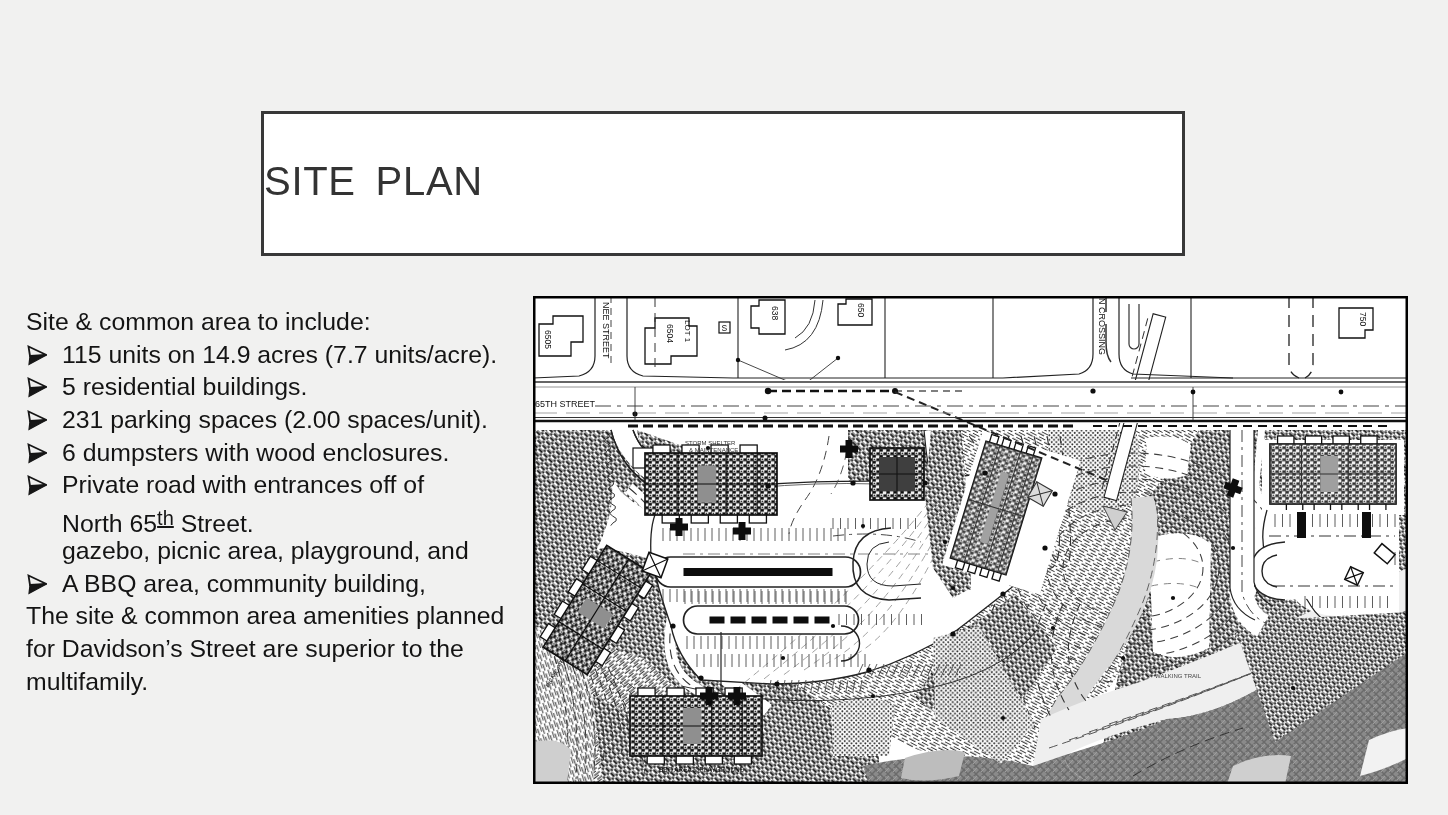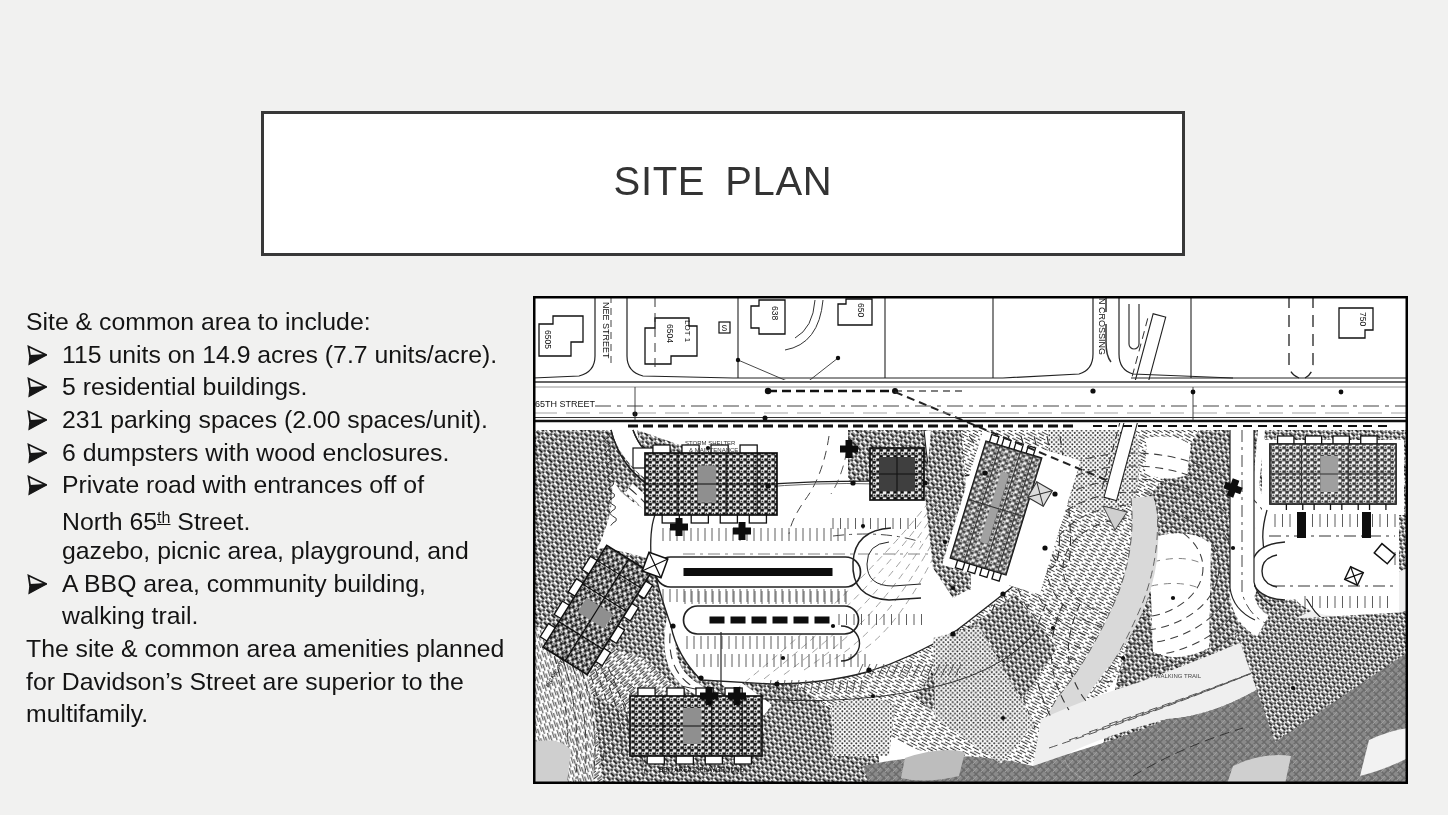--- a/index.html
+++ b/index.html
@@ -1,22 +1,22 @@
 <!DOCTYPE html>
 <html><head><meta charset="utf-8">
 <style>
 html,body{margin:0;padding:0;}
 body{width:1448px;height:815px;background:#f1f1f0;font-family:"Liberation Sans",sans-serif;position:relative;overflow:hidden;}
 .titlebox{position:absolute;left:261px;top:111px;width:924px;height:145px;background:#fff;border:3px solid #383838;box-sizing:border-box;}
-.title{position:absolute;left:0;right:0;top:45px;text-align:center;font-size:40px;letter-spacing:0.7px;color:#333;}
+.title{position:absolute;left:0;right:0;top:45px;font-size:40px;letter-spacing:0.7px;color:#333;}
 .text{position:absolute;left:26px;top:306px;color:#141414;font-size:24.8px;line-height:32.7px;white-space:nowrap;}
 .ln{height:32.7px;}
 .ind{padding-left:36px;}
 .b{display:inline-block;width:36px;}
-.sup{font-size:16px;vertical-align:7px;letter-spacing:0;text-decoration:underline;}
+.sup{font-size:20px;vertical-align:7px;letter-spacing:0;text-decoration:underline;}
 .map{position:absolute;left:533px;top:296px;width:875px;height:488px;}
 </style></head>
 <body>
 <div class="titlebox">
     <div class="title">SITE   PLAN</div>
   </div>
 <div class="text">
 <div class="ln">Site &amp; common area to include:</div>
 <div class="ln"><span class="b"><svg width="23" height="21" viewBox="0 0 23 21" style="vertical-align:-3px">
           <path d="M2.5,1.5 L20.5,10 L4,11 Z" fill="none" stroke="#161616" stroke-width="1.8" stroke-linejoin="miter"></path>
@@ -37,21 +37,20 @@
 <div class="ln"><span class="b"><svg width="23" height="21" viewBox="0 0 23 21" style="vertical-align:-3px">
           <path d="M2.5,1.5 L20.5,10 L4,11 Z" fill="none" stroke="#161616" stroke-width="1.8" stroke-linejoin="miter"></path>
           <path d="M20.5,10 L4,11 L3,19.5 Z" fill="#161616" stroke="#161616" stroke-width="1.2"></path>
         </svg></span>Private road with entrances off of</div>
 <div class="ln ind">North 65<span class="sup">th</span> Street.</div>
 <div class="ln ind">gazebo, picnic area, playground, and</div>
 <div class="ln"><span class="b"><svg width="23" height="21" viewBox="0 0 23 21" style="vertical-align:-3px">
           <path d="M2.5,1.5 L20.5,10 L4,11 Z" fill="none" stroke="#161616" stroke-width="1.8" stroke-linejoin="miter"></path>
           <path d="M20.5,10 L4,11 L3,19.5 Z" fill="#161616" stroke="#161616" stroke-width="1.2"></path>
         </svg></span>A BBQ area, community building,</div>
-<div class="ln ind">walking trail.</div>
 <div class="ln">The site &amp; common area amenities planned</div>
 <div class="ln">for Davidson’s Street are superior to the</div>
 <div class="ln">multifamily.</div>
 </div>
 <div class="map"><svg width="875" height="488" viewBox="0 0 875 488">
       <defs>
 <pattern id="hx" width="7" height="5.4" patternUnits="userSpaceOnUse" patternTransform="rotate(45)">
  <rect width="7" height="5.4" fill="#fbfbfb"></rect>
  <rect x="0.2" y="0.4" width="5.2" height="2.1" fill="#181818"></rect>
  <rect x="4.4" y="3" width="3" height="1.9" fill="#2a2a2a"></rect>

